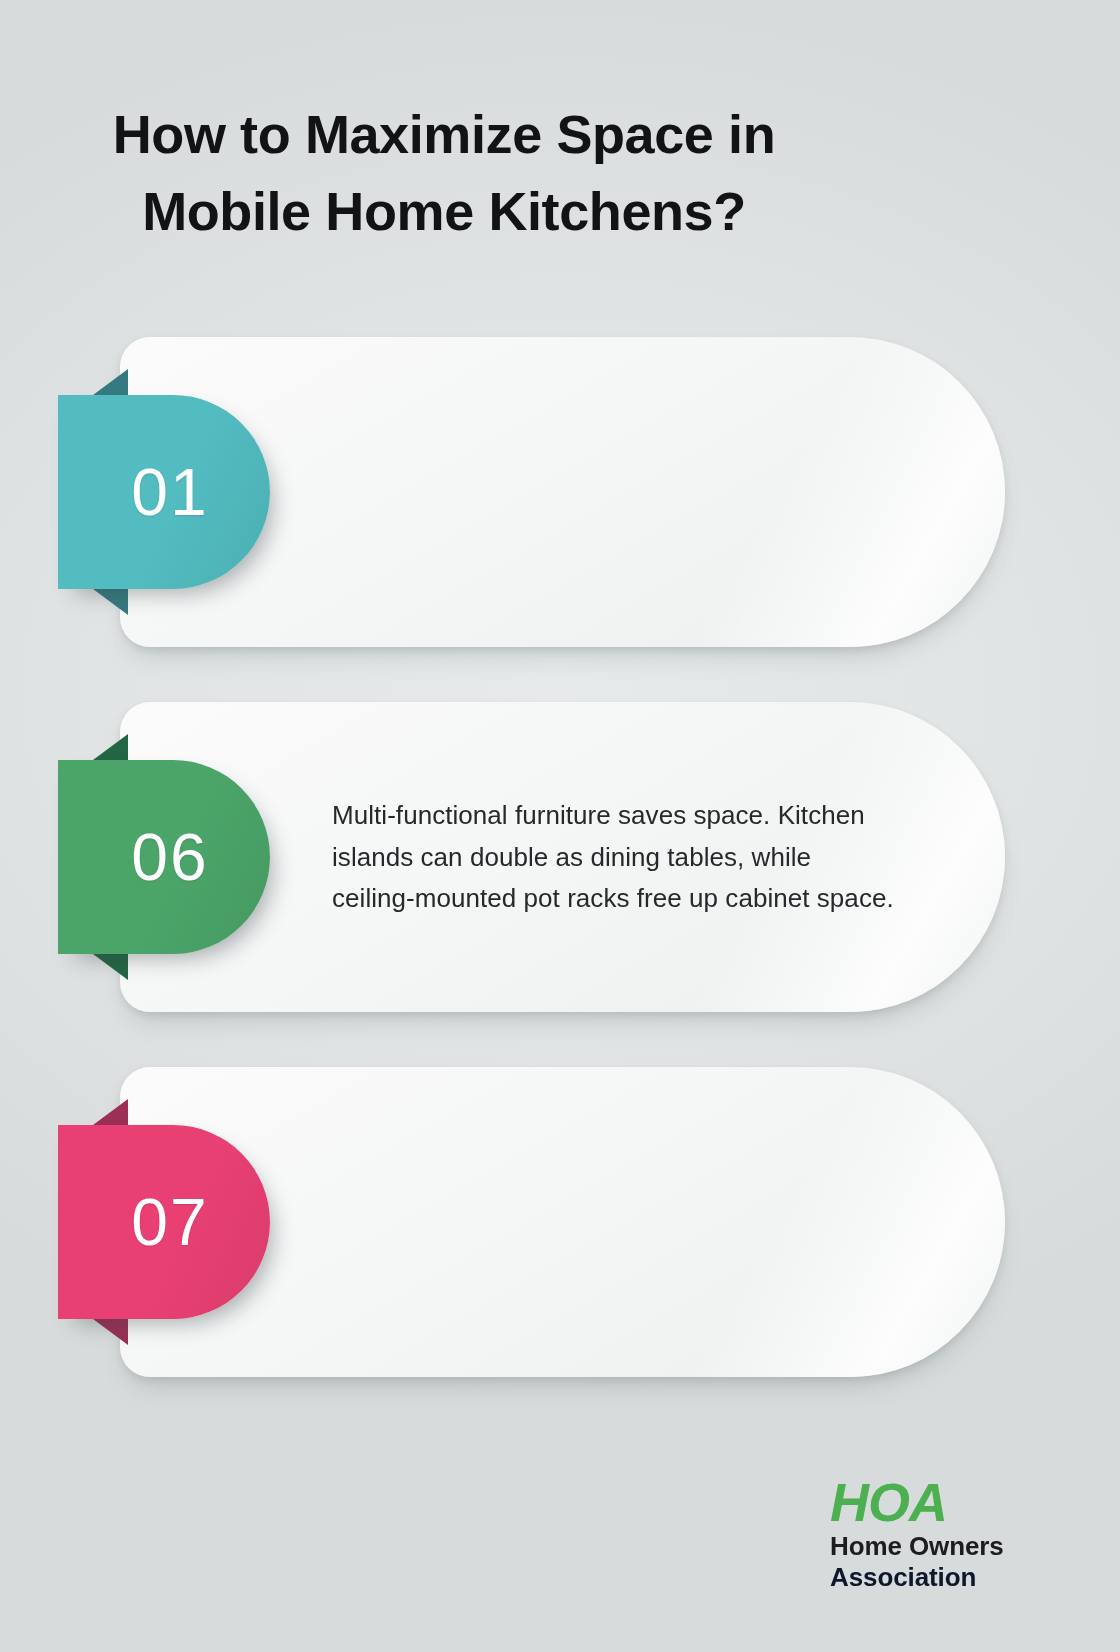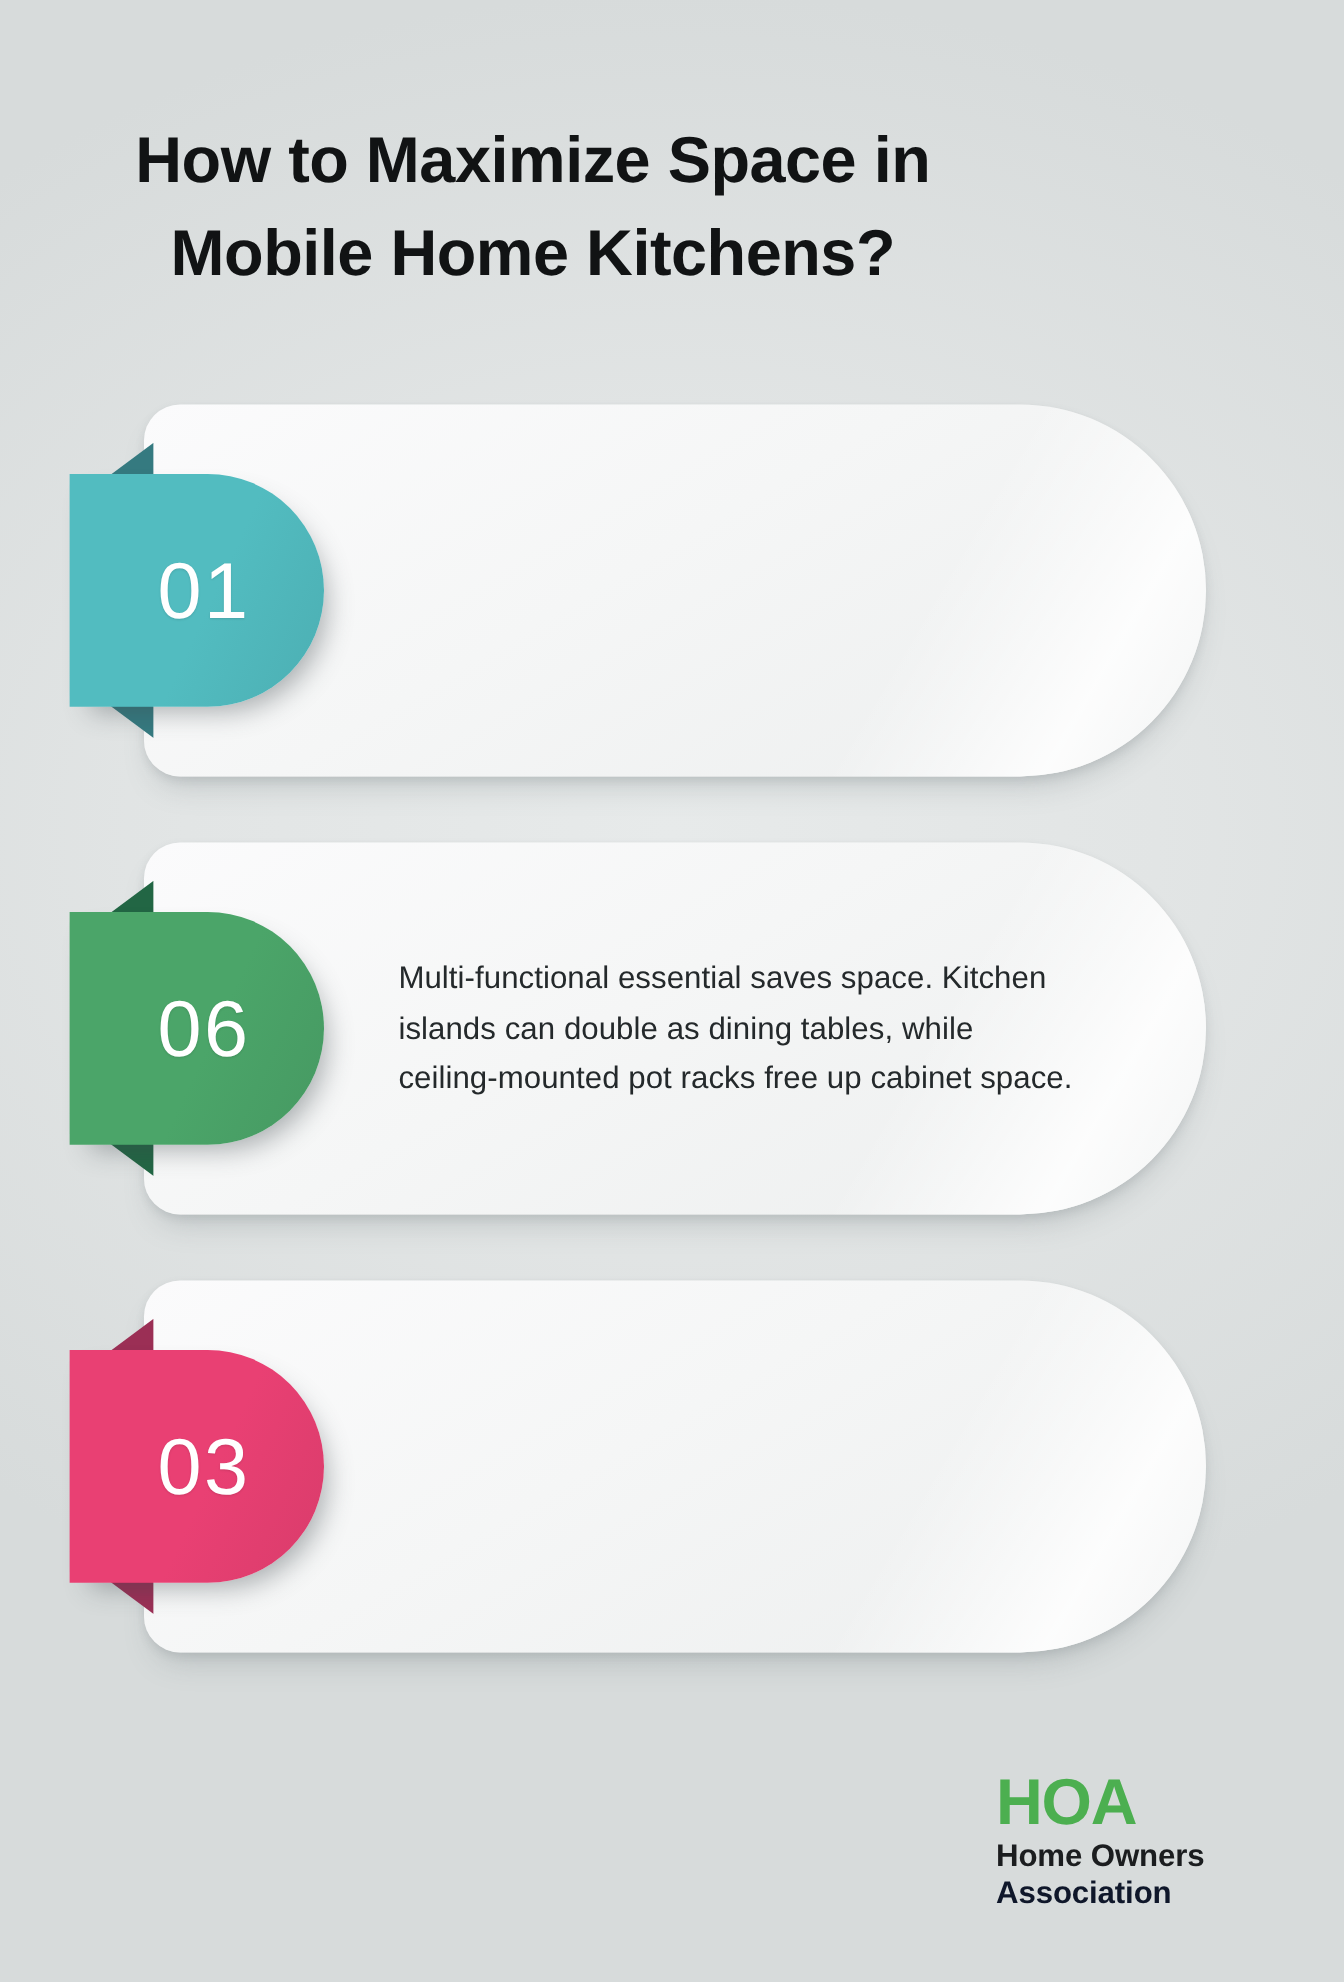--- a/index.html
+++ b/index.html
@@ -126,20 +126,21 @@
     bottom: 58px;
     text-align: left;
     width: 200px;
   }
   .logo-mark {
     font-size: 54px;
     font-weight: 700;
     letter-spacing: -1px;
     line-height: 1.02;
     color: #4caf50;
+    font-style: italic;
   }
   .logo-line {
     font-size: 26px;
     font-weight: 700;
     line-height: 1.22;
     color: #1b1d1f;
     letter-spacing: -0.1px;
   }
 </style>
 </head>
@@ -180,39 +181,39 @@
     <div class="fold fold-bottom">
       <svg width="70" height="52" viewBox="0 0 70 52" preserveAspectRatio="none">
         <polygon points="0,0 70,0 70,52" fill="#226644"></polygon>
       </svg>
     </div>
 
     <div class="badge" style="background: linear-gradient(115deg, rgb(75, 165, 105) 0%, rgb(75, 165, 105) 55%, rgb(70, 153, 98) 100%);">
       <span class="badge-num">06</span>
     </div>
 
-    <p class="card-text">Multi-functional essential saves space. Kitchen islands can double as dining tables, while ceiling-mounted pot racks free up cabinet space.</p>
+    <p class="card-text">Multi-functional furniture saves space. Kitchen islands can double as dining tables, while ceiling-mounted pot racks free up cabinet space.</p>
   </div>
 
   <div class="card">
     <div class="card-panel"></div>
 
     <div class="fold fold-top">
       <svg width="70" height="52" viewBox="0 0 70 52" preserveAspectRatio="none">
         <polygon points="70,0 70,52 0,52" fill="#9b2f55"></polygon>
       </svg>
     </div>
     <div class="fold fold-bottom">
       <svg width="70" height="52" viewBox="0 0 70 52" preserveAspectRatio="none">
         <polygon points="0,0 70,0 70,52" fill="#9b2f55"></polygon>
       </svg>
     </div>
 
     <div class="badge" style="background: linear-gradient(115deg, rgb(233, 64, 115) 0%, rgb(233, 64, 115) 55%, rgb(217, 60, 107) 100%);">
-      <span class="badge-num">03</span>
+      <span class="badge-num">07</span>
     </div>
 
   </div>
 
 </div>
 
 <div class="logo">
   <div class="logo-mark" style="color: rgb(76, 175, 80);">HOA</div>
   <div class="logo-line" style="color: rgb(27, 29, 31);">Home Owners</div>
   <div class="logo-line" style="color: #0f172a;">Association</div>

